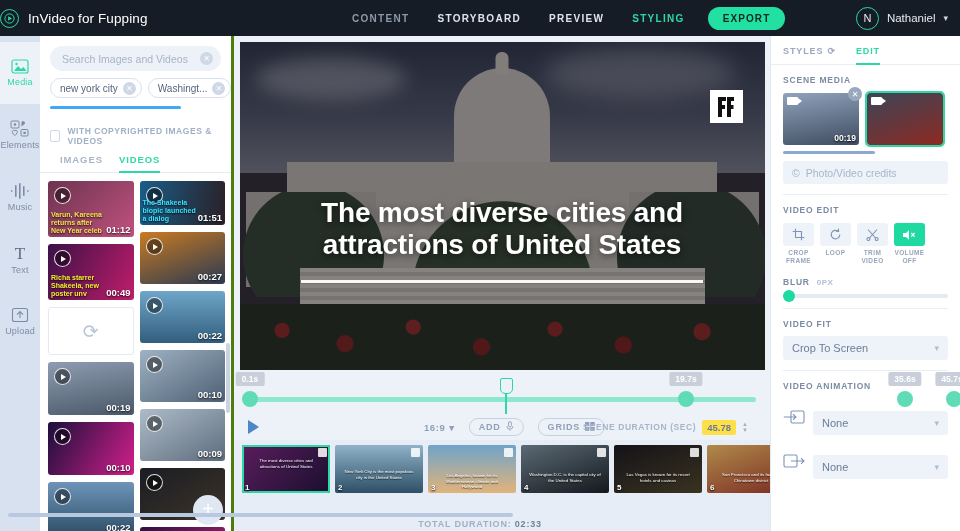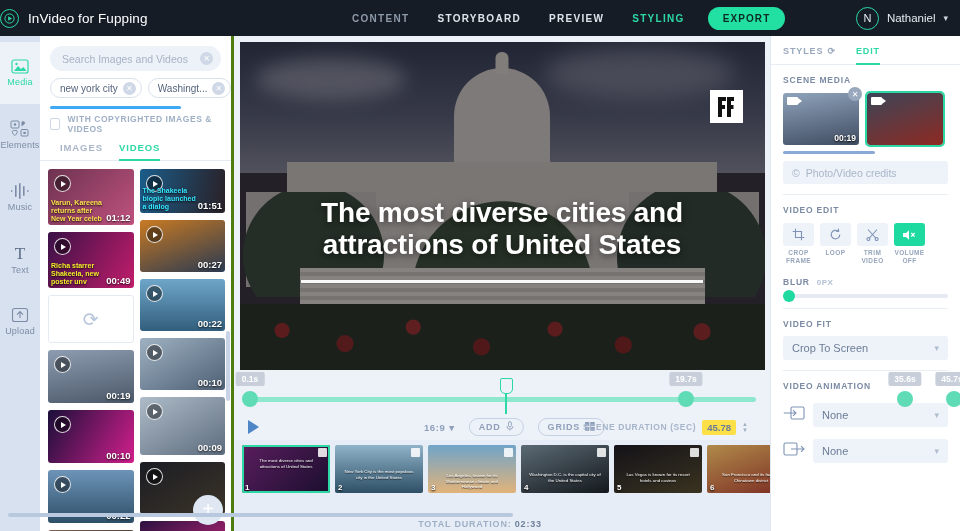--- a/index.html
+++ b/index.html
@@ -75,21 +75,21 @@
     width:13px;height:13px;border-radius:50%;background:#cfd8e6;color:#fff;
     font-size:8px;display:flex;align-items:center;justify-content:center;cursor:pointer;flex:0 0 13px;
   }
   .chips { display:flex; gap:6px; padding:7px 10px 0 10px; }
   .chip {
     display:flex; align-items:center; gap:5px; border:1px solid #d9e1ee; border-radius:13px;
     height:20px; padding:0 5px 0 9px; font-size:10px; color:#56647e; max-width:92px; cursor:pointer;
   }
   .chip span.lbl { white-space:nowrap; overflow:hidden; text-overflow:ellipsis; }
   .copybar { height:3px; background:#3fa9f5; margin:8px 10px 0 10px; width:131px; border-radius:2px;}
-  .copyrow { display:flex; align-items:center; gap:7px; padding:5px 10px 0 10px; }
+  .copyrow { display:flex; align-items:center; gap:7px; padding:5px 10px 0 10px;margin-top:12px; }
   .cbox { width:12px; height:12px; border:1.5px solid #cdd7e6; border-radius:2px; cursor:pointer; }
   .copytext { font-size:8.5px; letter-spacing:.55px; color:#9fb0c6; font-weight:bold; }
   .tabs { display:flex; gap:16px; padding:8px 10px 0 20px; border-bottom:1px solid #e6ebf3; }
   .tab {
     font-size:9.5px; font-weight:bold; letter-spacing:.9px; color:#aab6c8;
     padding-bottom:6px; cursor:pointer; border-bottom:2px solid transparent; margin-bottom:-1px;
   }
   .tab.active { color:#2cd9a5; border-bottom-color:#2cd9a5; }
 
   .grid { flex:1; overflow:hidden; padding:8px 6px 0 8px; position:relative; }
@@ -260,21 +260,21 @@
   .blurrow { display:flex; align-items:baseline; gap:7px; margin-top:12px; }
   .blurval { font-size:8px; font-weight:bold; letter-spacing:.5px; color:#b3c0d2; }
   .slider { margin-top:7px; height:4px; background:#e5eaf3; border-radius:3px; position:relative; }
   .slider .knob { position:absolute; left:0; top:-4px; width:12px; height:12px; border-radius:50%; background:#1ed9a0; cursor:pointer; }
   .select {
     margin-top:7px; background:#eef2f9; border-radius:3px; height:24px; display:flex; align-items:center;
     justify-content:space-between; padding:0 9px; font-size:11px; color:#6b7d97; cursor:pointer;
   }
   .select .cv { color:#b0bdd0; font-size:9px; }
   .animrow { display:flex; align-items:center; gap:8px; margin-top:8px; }
-  .animrow .select { margin-top:4px; flex:1; }
+  .animrow .select { margin-top:12px; flex:1; }
   .anico { width:22px; height:14px; flex:0 0 22px; }
 </style>
 </head>
 <body>
 
 <div class="app">
 
   <div class="topbar">
     <div class="brand">
       <span class="brand-logo">
@@ -447,21 +447,21 @@
                   <i></i>
                 </span>
               <span class="dur">00:22</span>
             </div>
             <div class="thumb" style="height:52px;background:linear-gradient(150deg,#9fb2c3,#4e6074)">
               <span class="play">
                   <i></i>
                 </span>
               <span class="dur">00:10</span>
             </div>
-            <div class="thumb" style="height:58px;background:linear-gradient(150deg,#aebcc9,#5d6c7d)">
+            <div class="thumb" style="height:52px;background:linear-gradient(150deg,#aebcc9,#5d6c7d)">
               <span class="play">
                   <i></i>
                 </span>
               <span class="dur">00:09</span>
             </div>
             <div class="thumb" style="height:52px;background:linear-gradient(150deg,#1b1d24,#3b3327)">
               <span class="play">
                   <i></i>
                 </span>
               <span class="dur">00:23</span>

